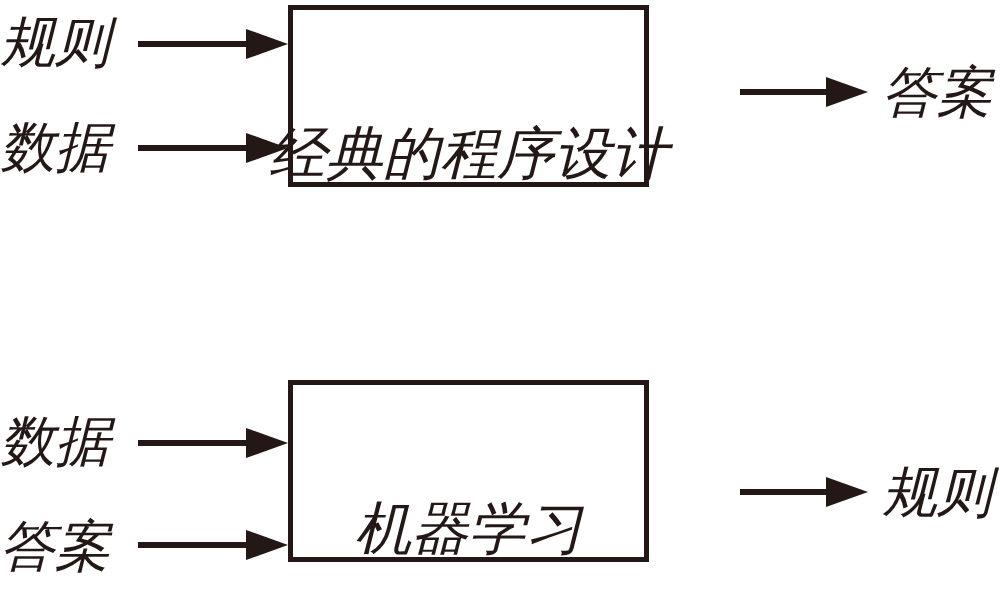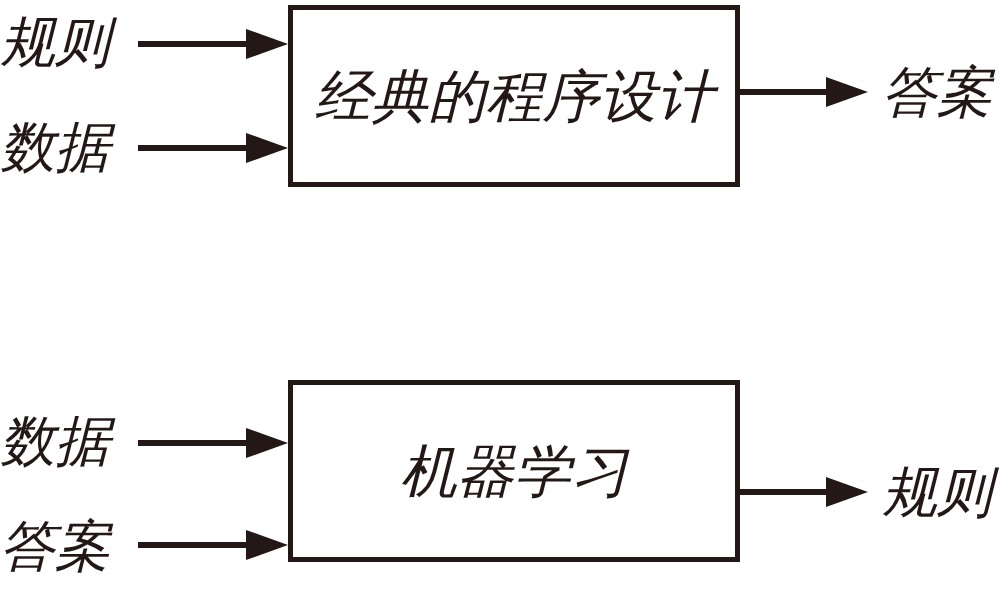--- a/index.html
+++ b/index.html
@@ -37,27 +37,27 @@
   .arrow .head {
     width: 0;
     height: 0;
     border-top: 15px solid transparent;
     border-bottom: 15px solid transparent;
     border-left: 42px solid var(--ink, #231815);
   }
   .pbox {
     position: absolute;
     left: 288px;
-    width: 452px;
+    width: 361px;
     height: 182px;
     box-sizing: border-box;
     border: 5px solid var(--ink, #231815);
     background: var(--background, #ffffff);
     display: flex;
-    align-items: center;
+    align-items: flex-end;
     justify-content: center;
   }
   .pbox-label {
     font-size: 57px;
     line-height: 1;
     color: var(--ink, #231815);
     white-space: nowrap;
   }
   
   .lbl-t-in1  { left: 0;     top: 15px;  }

